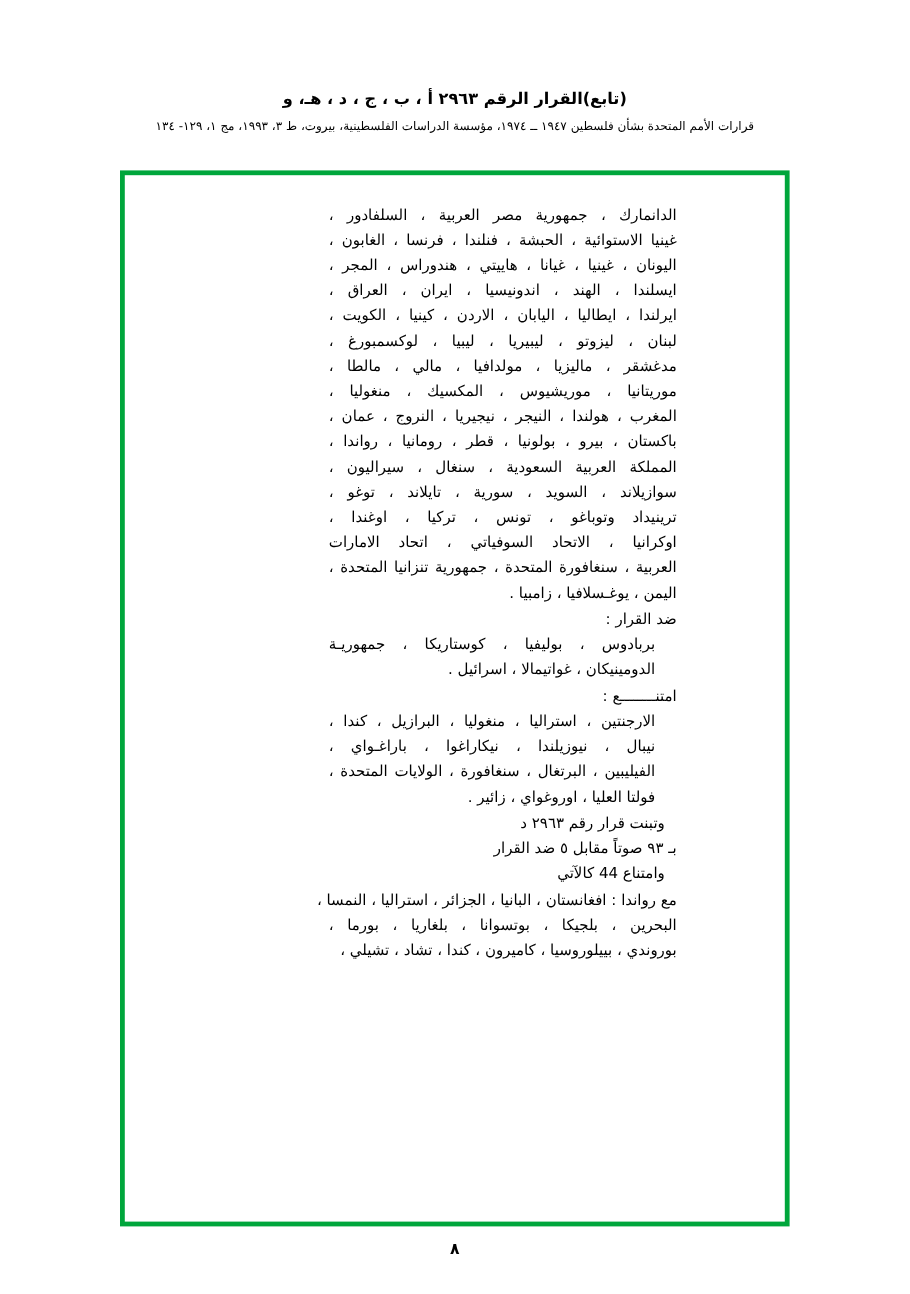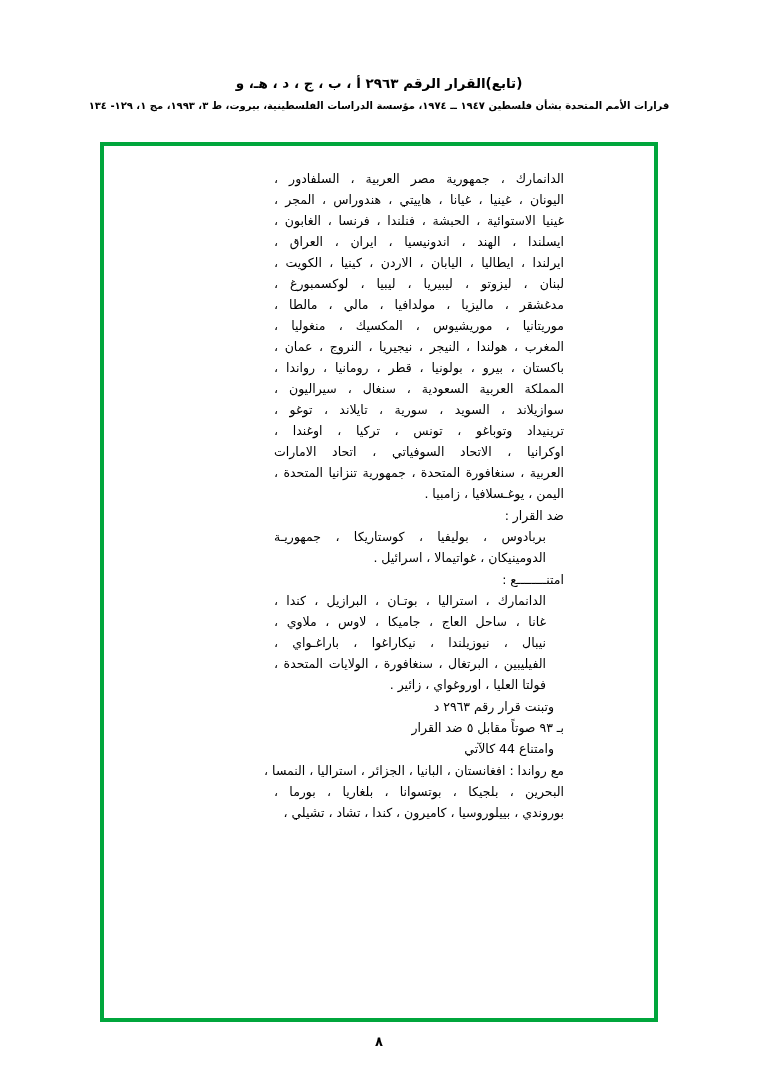--- a/index.html
+++ b/index.html
@@ -32,21 +32,21 @@
   .header-title {
     font-size: 13.5px;
     font-weight: bold;
     letter-spacing: 0.2px;
     line-height: 1.4;
     direction: rtl;
   }
   .header-sub {
     margin-top: 6px;
     font-size: 10px;
-    font-weight: bold;
+    font-weight: normal;
     direction: rtl;
     line-height: 1.4;
   }
   .frame {
     position: absolute;
     top: 142px;
     left: 100px;
     width: 558px;
     height: 880px;
     border: 4px solid #00a63c;
@@ -109,22 +109,22 @@
   <div class="header">
     <div class="header-title">(تابع)القرار الرقم ٢٩٦٣ أ ، ب ، ج ، د ، هـ، و</div>
     <div class="header-sub">قرارات الأمم المتحدة بشأن فلسطين ١٩٤٧ ــ ١٩٧٤، مؤسسة الدراسات الفلسطينية، بيروت، ط ٣، ١٩٩٣، مج ١، ١٢٩- ١٣٤</div>
   </div>
 
   <div class="frame">
     <div class="content">
 
       <div class="block">
         <div class="line just">الدانمارك ، جمهورية مصر العربية ، السلفادور ،</div>
+        <div class="line just">غينيا الاستوائية ، الحبشة ، فنلندا ، فرنسا ، الغابون ،</div>
         <div class="line just">اليونان ، غينيا ، غيانا ، هاييتي ، هندوراس ، المجر ،</div>
-        <div class="line just">غينيا الاستوائية ، الحبشة ، فنلندا ، فرنسا ، الغابون ،</div>
         <div class="line just">ايسلندا ، الهند ، اندونيسيا ، ايران ، العراق ،</div>
         <div class="line just">ايرلندا ، ايطاليا ، اليابان ، الاردن ، كينيا ، الكويت ،</div>
         <div class="line just">لبنان ، ليزوتو ، ليبيريا ، ليبيا ، لوكسمبورغ ،</div>
         <div class="line just">مدغشقر ، ماليزيا ، مولدافيا ، مالي ، مالطا ،</div>
         <div class="line just">موريتانيا ، موريشيوس ، المكسيك ، منغوليا ،</div>
         <div class="line just">المغرب ، هولندا ، النيجر ، نيجيريا ، النروج ، عمان ،</div>
         <div class="line just">باكستان ، بيرو ، بولونيا ، قطر ، رومانيا ، رواندا ،</div>
         <div class="line just">المملكة العربية السعودية ، سنغال ، سيراليون ،</div>
         <div class="line just">سوازيلاند ، السويد ، سورية ، تايلاند ، توغو ،</div>
         <div class="line just">ترينيداد وتوباغو ، تونس ، تركيا ، اوغندا ،</div>
@@ -134,22 +134,21 @@
       </div>
 
       <div class="block">
         <div class="line nojust">ضد القرار :</div>
         <div class="line just indent-1">بربادوس ، بوليفيا ، كوستاريكا ، جمهوريـة</div>
         <div class="line nojust indent-1">الدومينيكان ، غواتيمالا ، اسرائيل .</div>
       </div>
 
       <div class="block">
         <div class="line nojust">امتنــــــــع :</div>
-        <div class="line just indent-1">الدانمارك ، استراليا ، بوتـان ، البرازيل ، كندا ،</div>
-        <div class="line just indent-1">غانا ، ساحل العاج ، جاميكا ، لاوس ، ملاوي ،</div>
+        <div class="line just indent-1">الارجنتين ، استراليا ، منغوليا ، البرازيل ، كندا ،</div>
         <div class="line just indent-1">نيبال ، نيوزيلندا ، نيكاراغوا ، باراغـواي ،</div>
         <div class="line just indent-1">الفيليبين ، البرتغال ، سنغافورة ، الولايات المتحدة ،</div>
         <div class="line nojust indent-1">فولتا العليا ، اوروغواي ، زائير .</div>
       </div>
 
       <div class="block">
         <div class="line nojust indent-2">وتبنت قرار رقم ٢٩٦٣ د</div>
         <div class="line nojust">بـ ٩٣ صوتاً مقابل ٥ ضد القرار</div>
         <div class="line nojust indent-2">وامتناع 44 كالآتي</div>
       </div>

